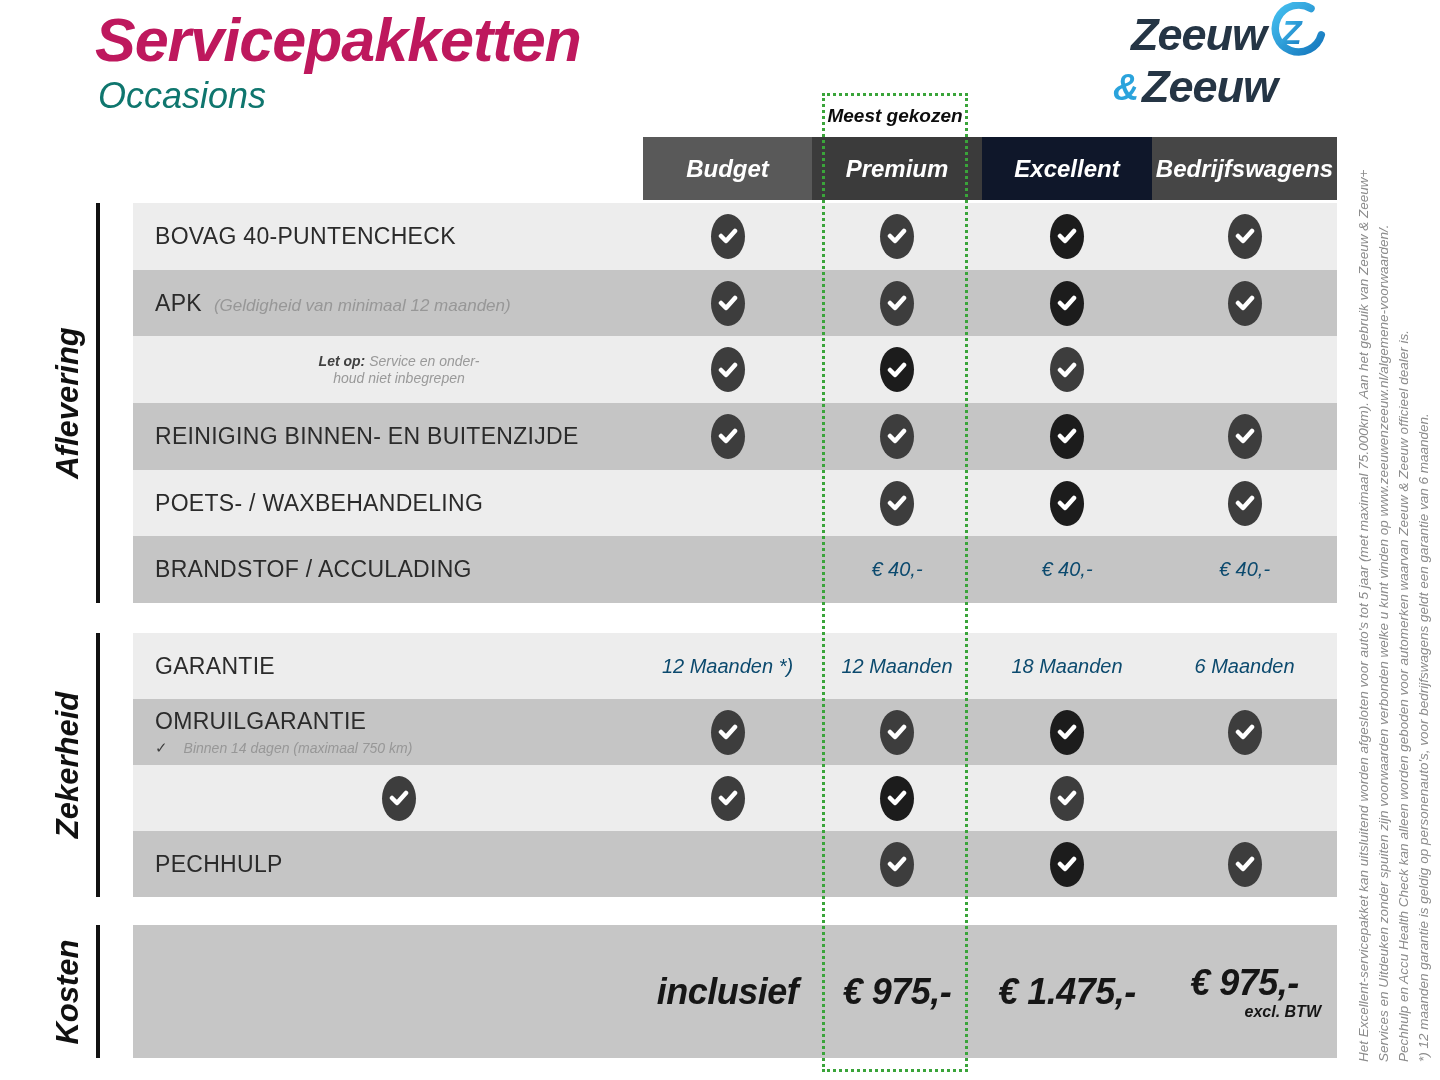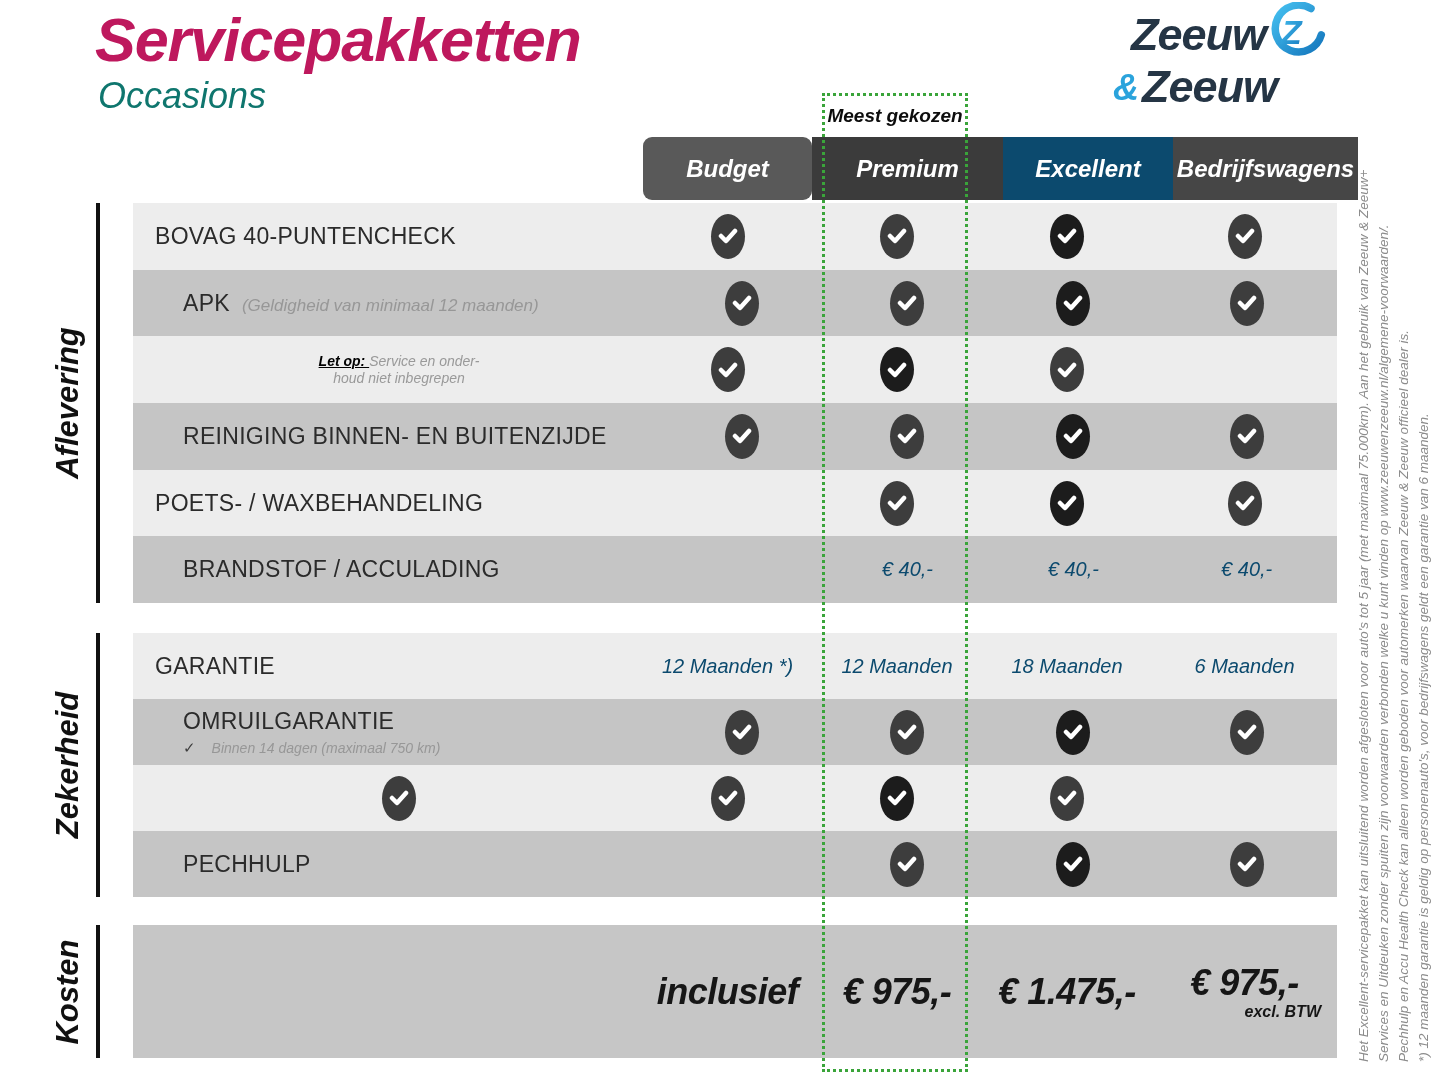--- a/index.html
+++ b/index.html
@@ -16,43 +16,43 @@
   .logo-row1{display:flex;align-items:flex-start;padding-left:18px;}
   .logo-word{font-size:45px;font-weight:bold;font-style:italic;color:#253545;letter-spacing:-1px;line-height:1;}
   .logo-amp{font-size:36px;font-weight:bold;font-style:italic;color:#2aa3dc;line-height:1;margin-right:3px;padding-top:6px;}
   .logo-row2{display:flex;align-items:flex-start;margin-top:-2px;}
   .logo-swoosh{margin-left:0px;margin-top:-10px;}
 
   
   .col-headers{position:absolute;left:643px;top:137px;height:63px;display:flex;}
   .col-head{display:flex;align-items:center;justify-content:center;color:#fff;
             font-weight:bold;font-style:italic;font-size:24px;}
-  .c0{width:169px;} .c1{width:191px;} .c2{width:170px;} .c3{width:185px;}
+  .c0{width:169px;} .c1{width:170px;} .c2{width:170px;} .c3{width:185px;}
 
   
   .section{position:absolute;left:133px;width:1204px;display:flex;flex-direction:column;}
   .sec0{top:203px;height:400px;} .sec1{top:633px;height:264px;} .sec2{top:925px;height:133px;}
   .row{flex:1;display:flex;align-items:center;}
-  .light{background:#ededed;} .dark{background:#c5c5c5;padding-left:28px;} .cost{background:#c6c6c6;}
+  .light{background:#ededed;} .dark{background:#c5c5c5;} .cost{background:#c6c6c6;}
   .row>:first-child{width:510px;box-sizing:border-box;padding-left:22px;}
   .row>:nth-child(2){width:169px;} .row>:nth-child(3){width:170px;}
   .row>:nth-child(4){width:170px;} .row>:nth-child(5){width:185px;}
   .cell{display:flex;align-items:center;justify-content:center;flex-direction:column;}
   .row-label{display:flex;flex-direction:column;justify-content:center;}
   .label-line{display:flex;align-items:baseline;}
   .row-label-main{font-size:23px;color:#2b2b2b;letter-spacing:0.3px;}
   .inline-sub{font-size:17px;font-style:italic;color:#979797;margin-left:12px;}
   .sub-check-line{display:flex;align-items:baseline;margin-top:4px;}
   .sub-check{font-size:15px;color:#3e3e3e;margin-right:16px;font-style:normal;}
   .sub-check-text{font-size:14px;font-style:italic;color:#979797;}
 
   .chk{width:34px;height:45px;border-radius:50%;display:flex;align-items:center;justify-content:center;}
   .val{font-size:20px;font-style:italic;color:#0c4a6e;}
   .note{font-size:14px;line-height:17px;font-style:italic;color:#999;text-align:center;}
-  .note b{color:#000000;text-decoration:underline;}
+  .note b{color:#404040;}
   .big{font-size:36px;font-weight:bold;font-style:italic;color:#161616;letter-spacing:-0.5px;white-space:nowrap;}
   .big-sub{font-size:16px;font-weight:bold;font-style:italic;color:#161616;align-self:flex-end;padding-right:16px;margin-top:-1px;}
 
   
   .marker{position:absolute;left:0;width:133px;}
   .m0{top:203px;height:400px;} .m1{top:633px;height:264px;} .m2{top:925px;height:133px;}
   .marker-line{position:absolute;right:33px;top:0;bottom:0;width:4px;background:#111;}
   .marker-label{position:absolute;top:50%;left:68px;transform:translate(-50%,-50%) rotate(-90deg);
                 white-space:nowrap;font-size:31px;font-weight:bold;font-style:italic;color:#111;}
 
@@ -93,23 +93,23 @@
         </svg>
       </span>
     </div>
     <div class="logo-row2">
       <span class="logo-amp">&amp;</span>
       <span class="logo-word">Zeeuw</span>
     </div>
   </div>
 
   <div class="col-headers" id="col-headers">
-      <div class="col-head c0" style="background: rgb(89, 89, 89); border-radius: 9px;">Budget</div>
+      <div class="col-head c0" style="background: rgb(89, 89, 89);">Budget</div>
       <div class="col-head c1" style="background: rgb(59, 59, 59);">Premium</div>
-      <div class="col-head c2" style="background: #0c4a6e;">Excellent</div>
+      <div class="col-head c2" style="background: #0f172a;">Excellent</div>
       <div class="col-head c3" style="background: rgb(70, 70, 70);">Bedrijfswagens</div>
     </div>
 
   <div id="sections">
       <div class="marker m0">
         <span class="marker-label">Aflevering</span>
         <span class="marker-line"></span>
       </div>
       <div class="section sec0">
         <div class="row light">

